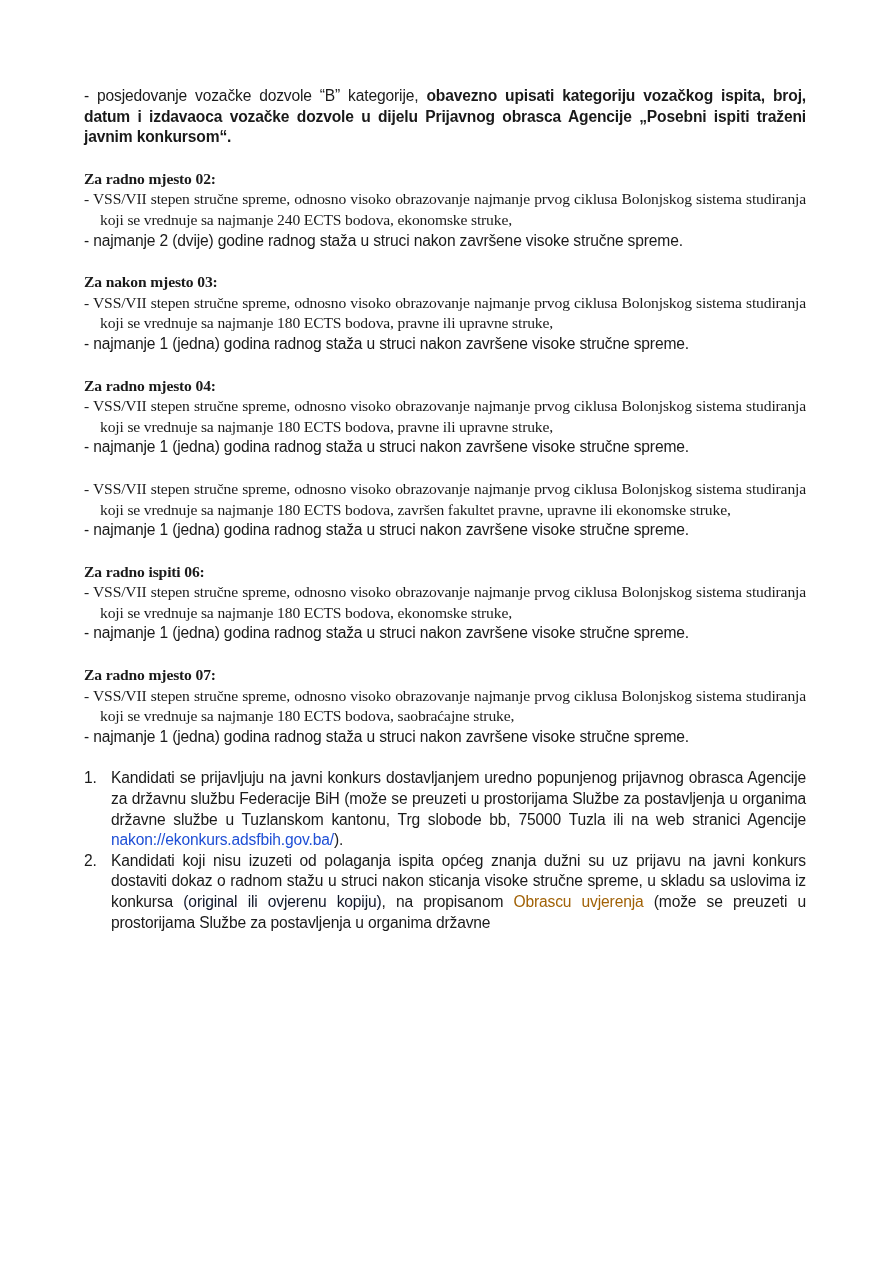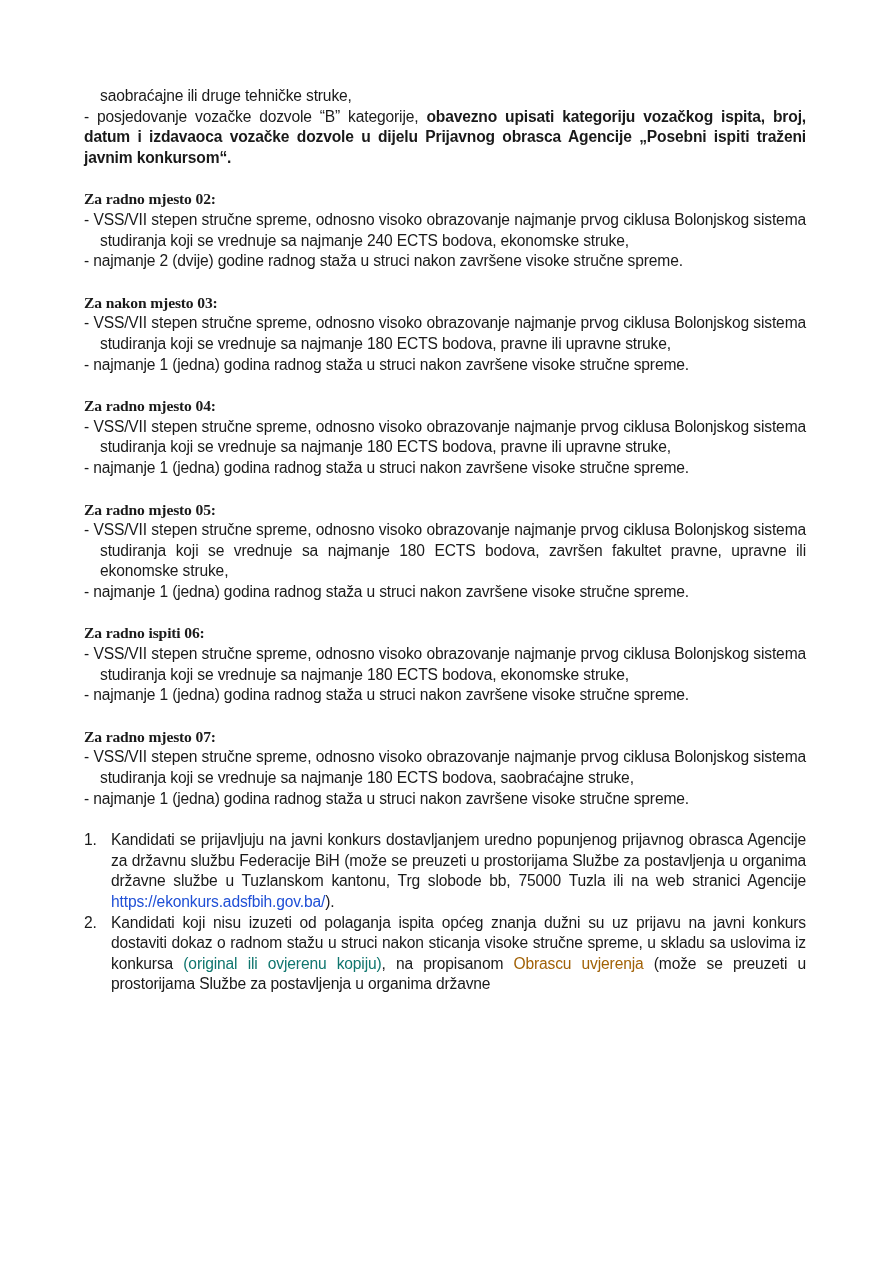--- a/index.html
+++ b/index.html
@@ -5,37 +5,36 @@
   html, body { margin: 0; padding: 0; background: #ffffff; }
   body { width: 891px; height: 1263px; position: relative; overflow: hidden; }
   .page {
     position: absolute; left: 84px; top: 86px; width: 722px;
     font-family: "Liberation Sans", sans-serif;
     font-size: 15.6px; line-height: 20.6px; color: #1a1a1a;
     letter-spacing: -0.15px;
   }
   .p { margin: 0; text-align: justify; }
   .indent { padding-left: 16px; }
-  .hang { padding-left: 16px; text-indent: -16px; }
+  .hang { padding-left: 16px; text-indent: -16px; font-family: Liberation Serif, serif; }
   .b { font-weight: bold; }
   .h { font-weight: bold; margin: 0; font-family: Liberation Serif, serif; }
   .gap { height: 21px; }
   .li { position: relative; padding-left: 27px; text-align: justify; margin: 0; }
   .li .num { position: absolute; left: 0; top: 0; }
   .link { color: #1f4fd6; }
   .ulink { color: #a16207; }
-  .red { color: #0f766e; }
+  .red { color: #0f172a; }
 </style>
 </head>
 <body>
 
 <div class="page">
 
   <div>
-    <p class="p indent">saobraćajne ili druge tehničke struke,</p>
     <p class="p"><span>- posjedovanje vozačke dozvole “B” kategorije, </span><span class="b">obavezno upisati kategoriju vozačkog ispita, broj, datum i izdavaoca vozačke dozvole u dijelu Prijavnog obrasca Agencije „Posebni ispiti traženi javnim konkursom“.</span></p>
   </div>
 
   <div class="gap"></div>
 
   <div>
     <p class="h">Za radno mjesto 02:</p>
     <p class="p hang">- VSS/VII stepen stručne spreme, odnosno visoko obrazovanje najmanje prvog ciklusa Bolonjskog sistema studiranja koji se vrednuje sa najmanje 240 ECTS bodova, ekonomske struke,</p>
     <p class="p">- najmanje 2 (dvije) godine radnog staža u struci nakon završene visoke stručne spreme.</p>
   </div>
@@ -52,21 +51,20 @@
 
   <div>
     <p class="h">Za radno mjesto 04:</p>
     <p class="p hang">- VSS/VII stepen stručne spreme, odnosno visoko obrazovanje najmanje prvog ciklusa Bolonjskog sistema studiranja koji se vrednuje sa najmanje 180 ECTS bodova, pravne ili upravne struke,</p>
     <p class="p">- najmanje 1 (jedna) godina radnog staža u struci nakon završene visoke stručne spreme.</p>
   </div>
 
   <div class="gap"></div>
 
   <div>
-    <p class="h">Za radno mjesto 05:</p>
     <p class="p hang">- VSS/VII stepen stručne spreme, odnosno visoko obrazovanje najmanje prvog ciklusa Bolonjskog sistema studiranja koji se vrednuje sa najmanje 180 ECTS bodova, završen fakultet pravne, upravne ili ekonomske struke,</p>
     <p class="p">- najmanje 1 (jedna) godina radnog staža u struci nakon završene visoke stručne spreme.</p>
   </div>
 
   <div class="gap"></div>
 
   <div>
     <p class="h">Za radno ispiti 06:</p>
     <p class="p hang">- VSS/VII stepen stručne spreme, odnosno visoko obrazovanje najmanje prvog ciklusa Bolonjskog sistema studiranja koji se vrednuje sa najmanje 180 ECTS bodova, ekonomske struke,</p>
     <p class="p">- najmanje 1 (jedna) godina radnog staža u struci nakon završene visoke stručne spreme.</p>
@@ -78,21 +76,21 @@
     <p class="h">Za radno mjesto 07:</p>
     <p class="p hang">- VSS/VII stepen stručne spreme, odnosno visoko obrazovanje najmanje prvog ciklusa Bolonjskog sistema studiranja koji se vrednuje sa najmanje 180 ECTS bodova, saobraćajne struke,</p>
     <p class="p">- najmanje 1 (jedna) godina radnog staža u struci nakon završene visoke stručne spreme.</p>
   </div>
 
   <div class="gap"></div>
 
   <div>
     <div class="li">
       <span class="num">1.</span>
-      <span>Kandidati se prijavljuju na javni konkurs dostavljanjem uredno popunjenog prijavnog obrasca Agencije za državnu službu Federacije BiH (može se preuzeti u prostorijama Službe za postavljenja u organima državne službe u Tuzlanskom kantonu, Trg slobode bb, 75000 Tuzla ili na web stranici Agencije </span><a class="link">https://ekonkurs.adsfbih.gov.ba/</a><span>).</span>
+      <span>Kandidati se prijavljuju na javni konkurs dostavljanjem uredno popunjenog prijavnog obrasca Agencije za državnu službu Federacije BiH (može se preuzeti u prostorijama Službe za postavljenja u organima državne službe u Tuzlanskom kantonu, Trg slobode bb, 75000 Tuzla ili na web stranici Agencije </span><a class="link">nakon://ekonkurs.adsfbih.gov.ba/</a><span>).</span>
     </div>
     <div class="li">
       <span class="num">2.</span>
       <span>Kandidati koji nisu izuzeti od polaganja ispita općeg znanja dužni su uz prijavu na javni konkurs dostaviti dokaz o radnom stažu u struci nakon sticanja visoke stručne spreme, u skladu sa uslovima iz konkursa </span><span class="red">(original ili ovjerenu kopiju)</span><span>, na propisanom </span><a class="ulink">Obrascu uvjerenja</a><span> (može se preuzeti u prostorijama Službe za postavljenja u organima državne</span>
     </div>
   </div>
 
 </div>
 
 </body></html>

